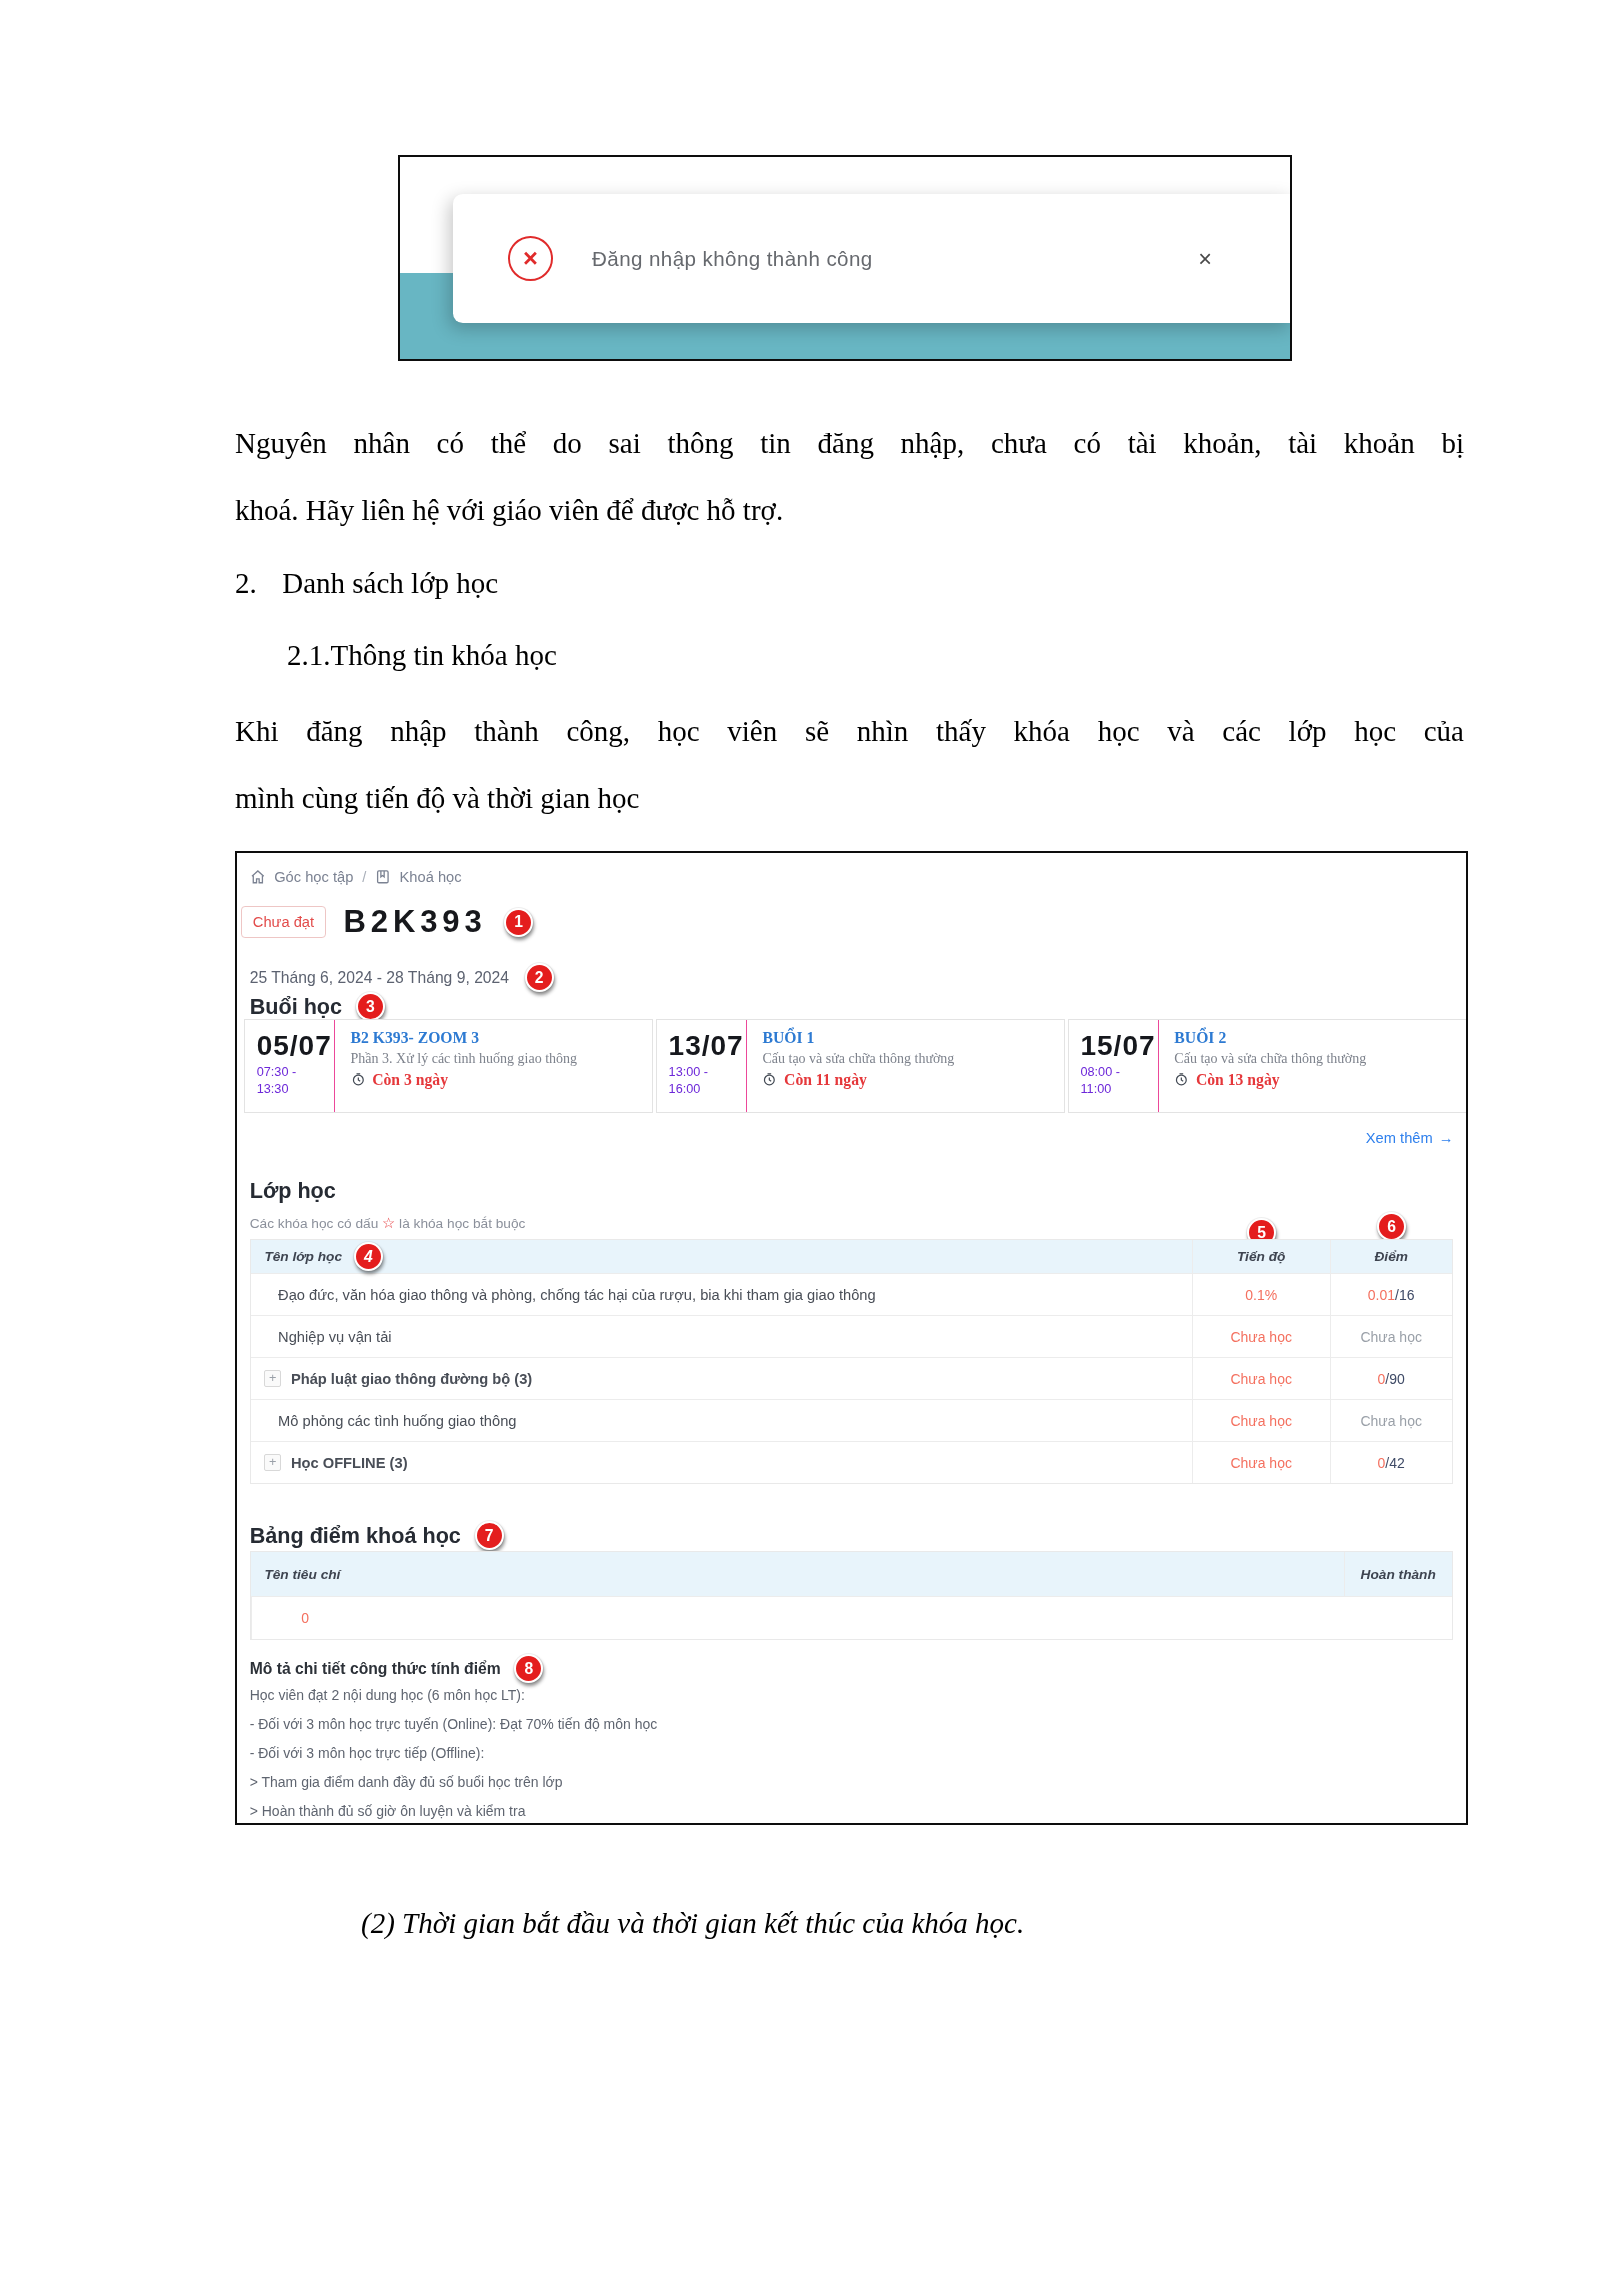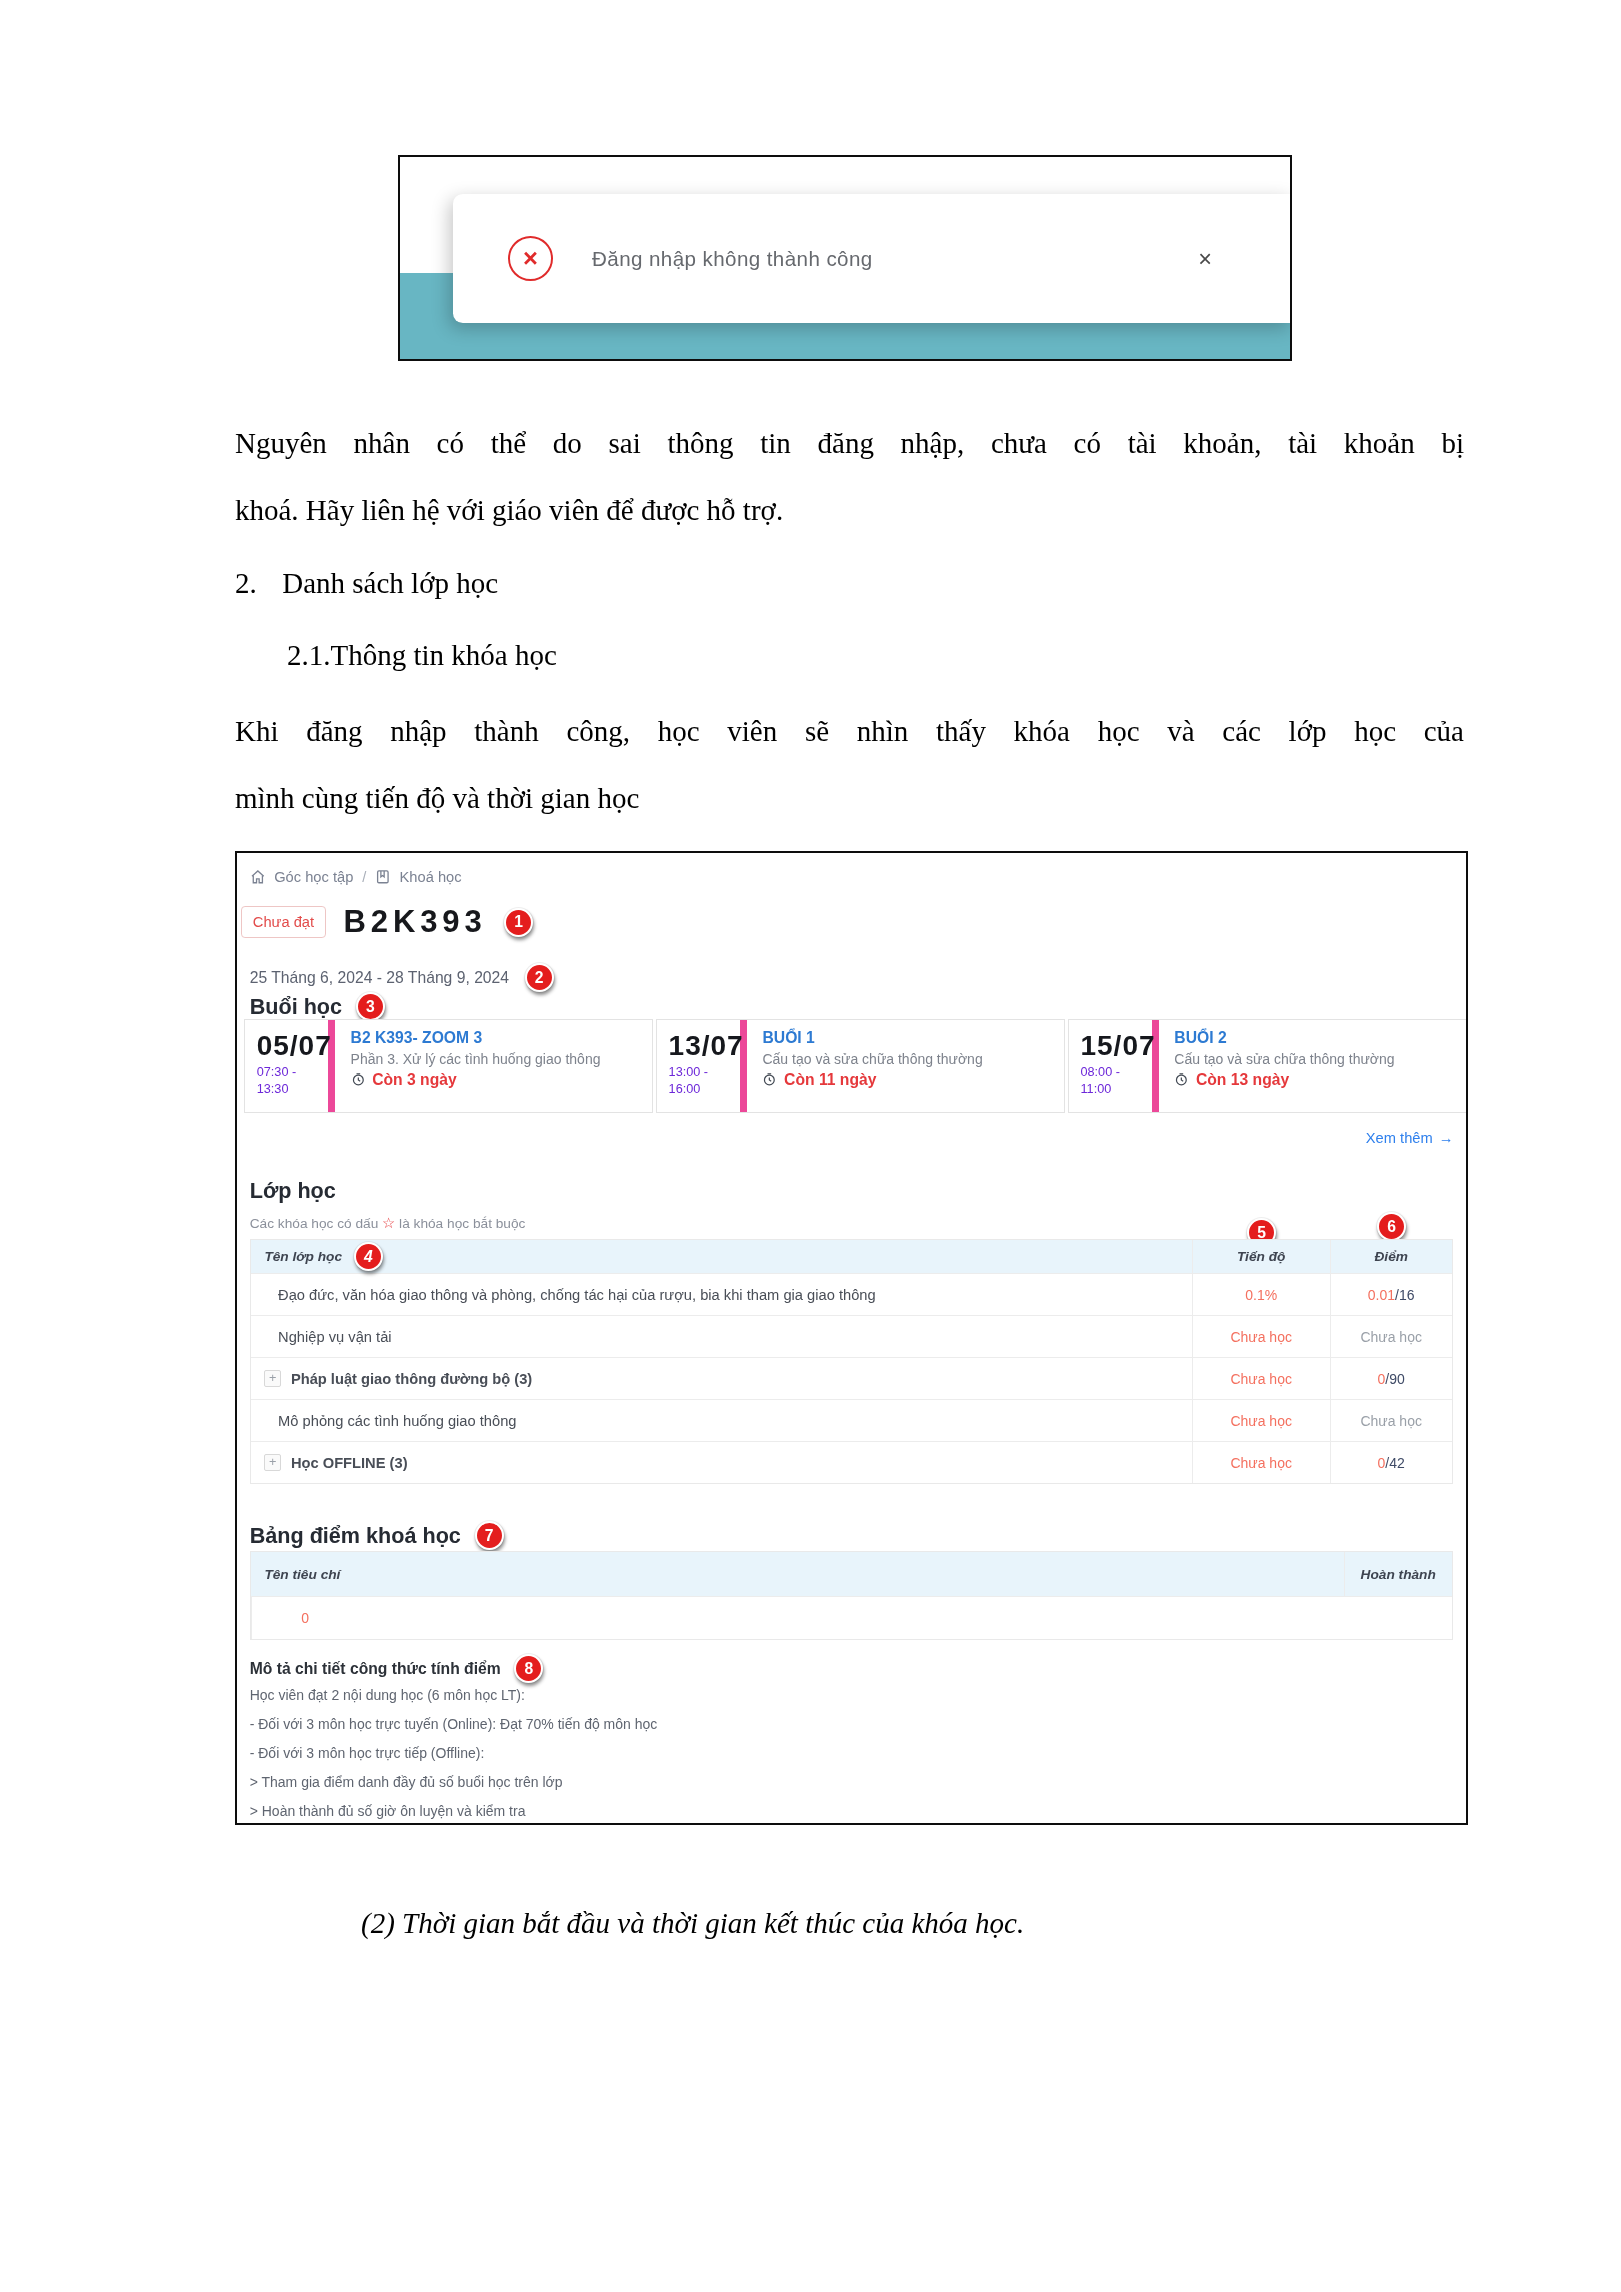--- a/index.html
+++ b/index.html
@@ -53,24 +53,24 @@
 
   .num-badge { width:29px; height:29px; border-radius:50%; background:#e41d1d; border:2.9px solid #fff;
                box-shadow:1px 2.9px 3.9px rgba(0,0,0,.45), 0 0 0 1px rgba(0,0,0,.06);
                color:#fff; font-weight:700; font-size:15.7px; display:inline-flex;
                align-items:center; justify-content:center; flex:none;
                font-family:"Liberation Sans","DejaVu Sans",sans-serif; }
 
   .cards { left:6.9px; top:166px; right:0; height:94px; display:flex; gap:2.9px; overflow:hidden; }
   .s-card { width:409px; min-width:409px; height:94px; border:1px solid #e3e3e3; background:#fff;
             display:flex; cursor:pointer; }
-  .s-card .left { width:90px; min-width:90px; border-right:7px solid #ec4899; padding:9.8px 0 0 11.8px; }
+  .s-card .left { width:90px; min-width:90px; border-right:1px solid #ec4899; padding:9.8px 0 0 11.8px; }
   .s-date { font-size:28px; font-weight:700; color:#16181d; letter-spacing:1px; }
   .s-time { font-size:12.7px; color:#6d28d9; line-height:16.7px; margin-top:2px; }
-  .s-card .right { padding:8.8px 0 0 15.7px; }
+  .s-card .right { padding:8.8px 0 0 15.7px;font-family:Liberation Serif, serif; }
   .s-title { font-size:15.7px; font-weight:700; color:#2d7ad2; }
   .s-desc { font-size:14px; color:#7d828c; margin-top:3.9px; }
   .s-count { font-size:15.7px; font-weight:600; color:#e5383b; margin-top:3.9px;
              display:flex; align-items:center; gap:6.9px; }
   .s-count svg { display:block; }
 
   .see-more { right:12.7px; top:277px; font-size:14.7px; color:#2f80ed; cursor:pointer;
               display:flex; align-items:center; gap:5.9px; }
 
   .classes-title { left:12.7px; top:325px; }

